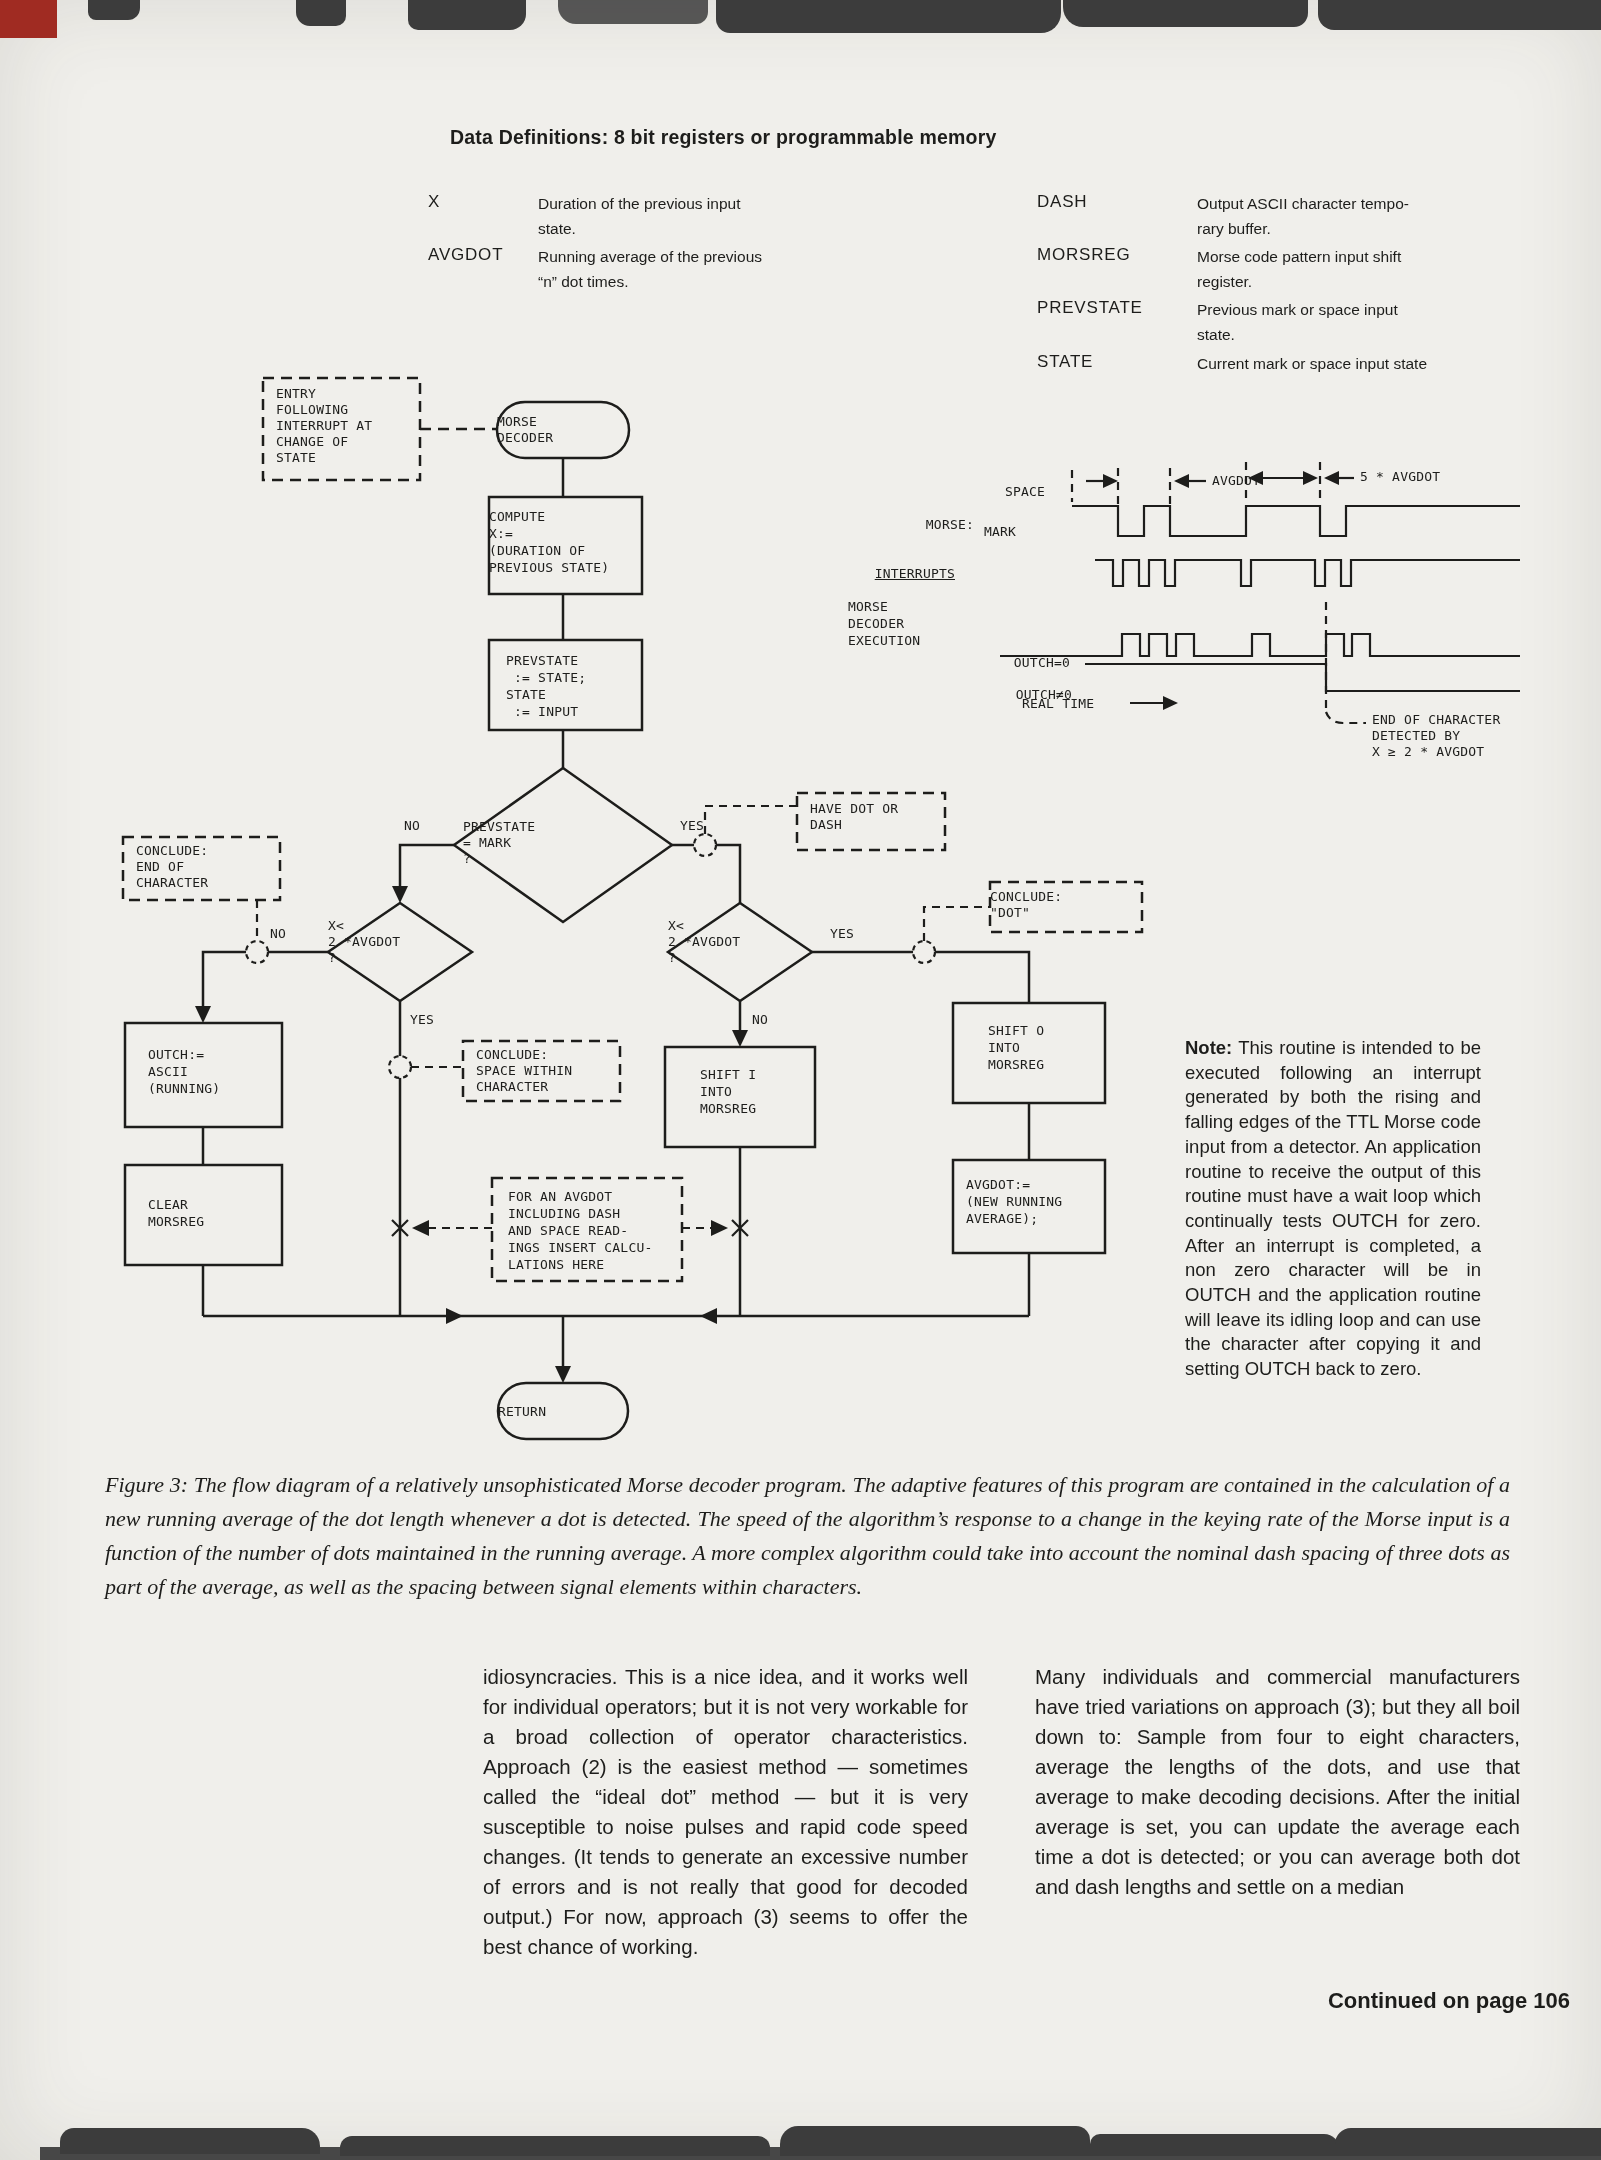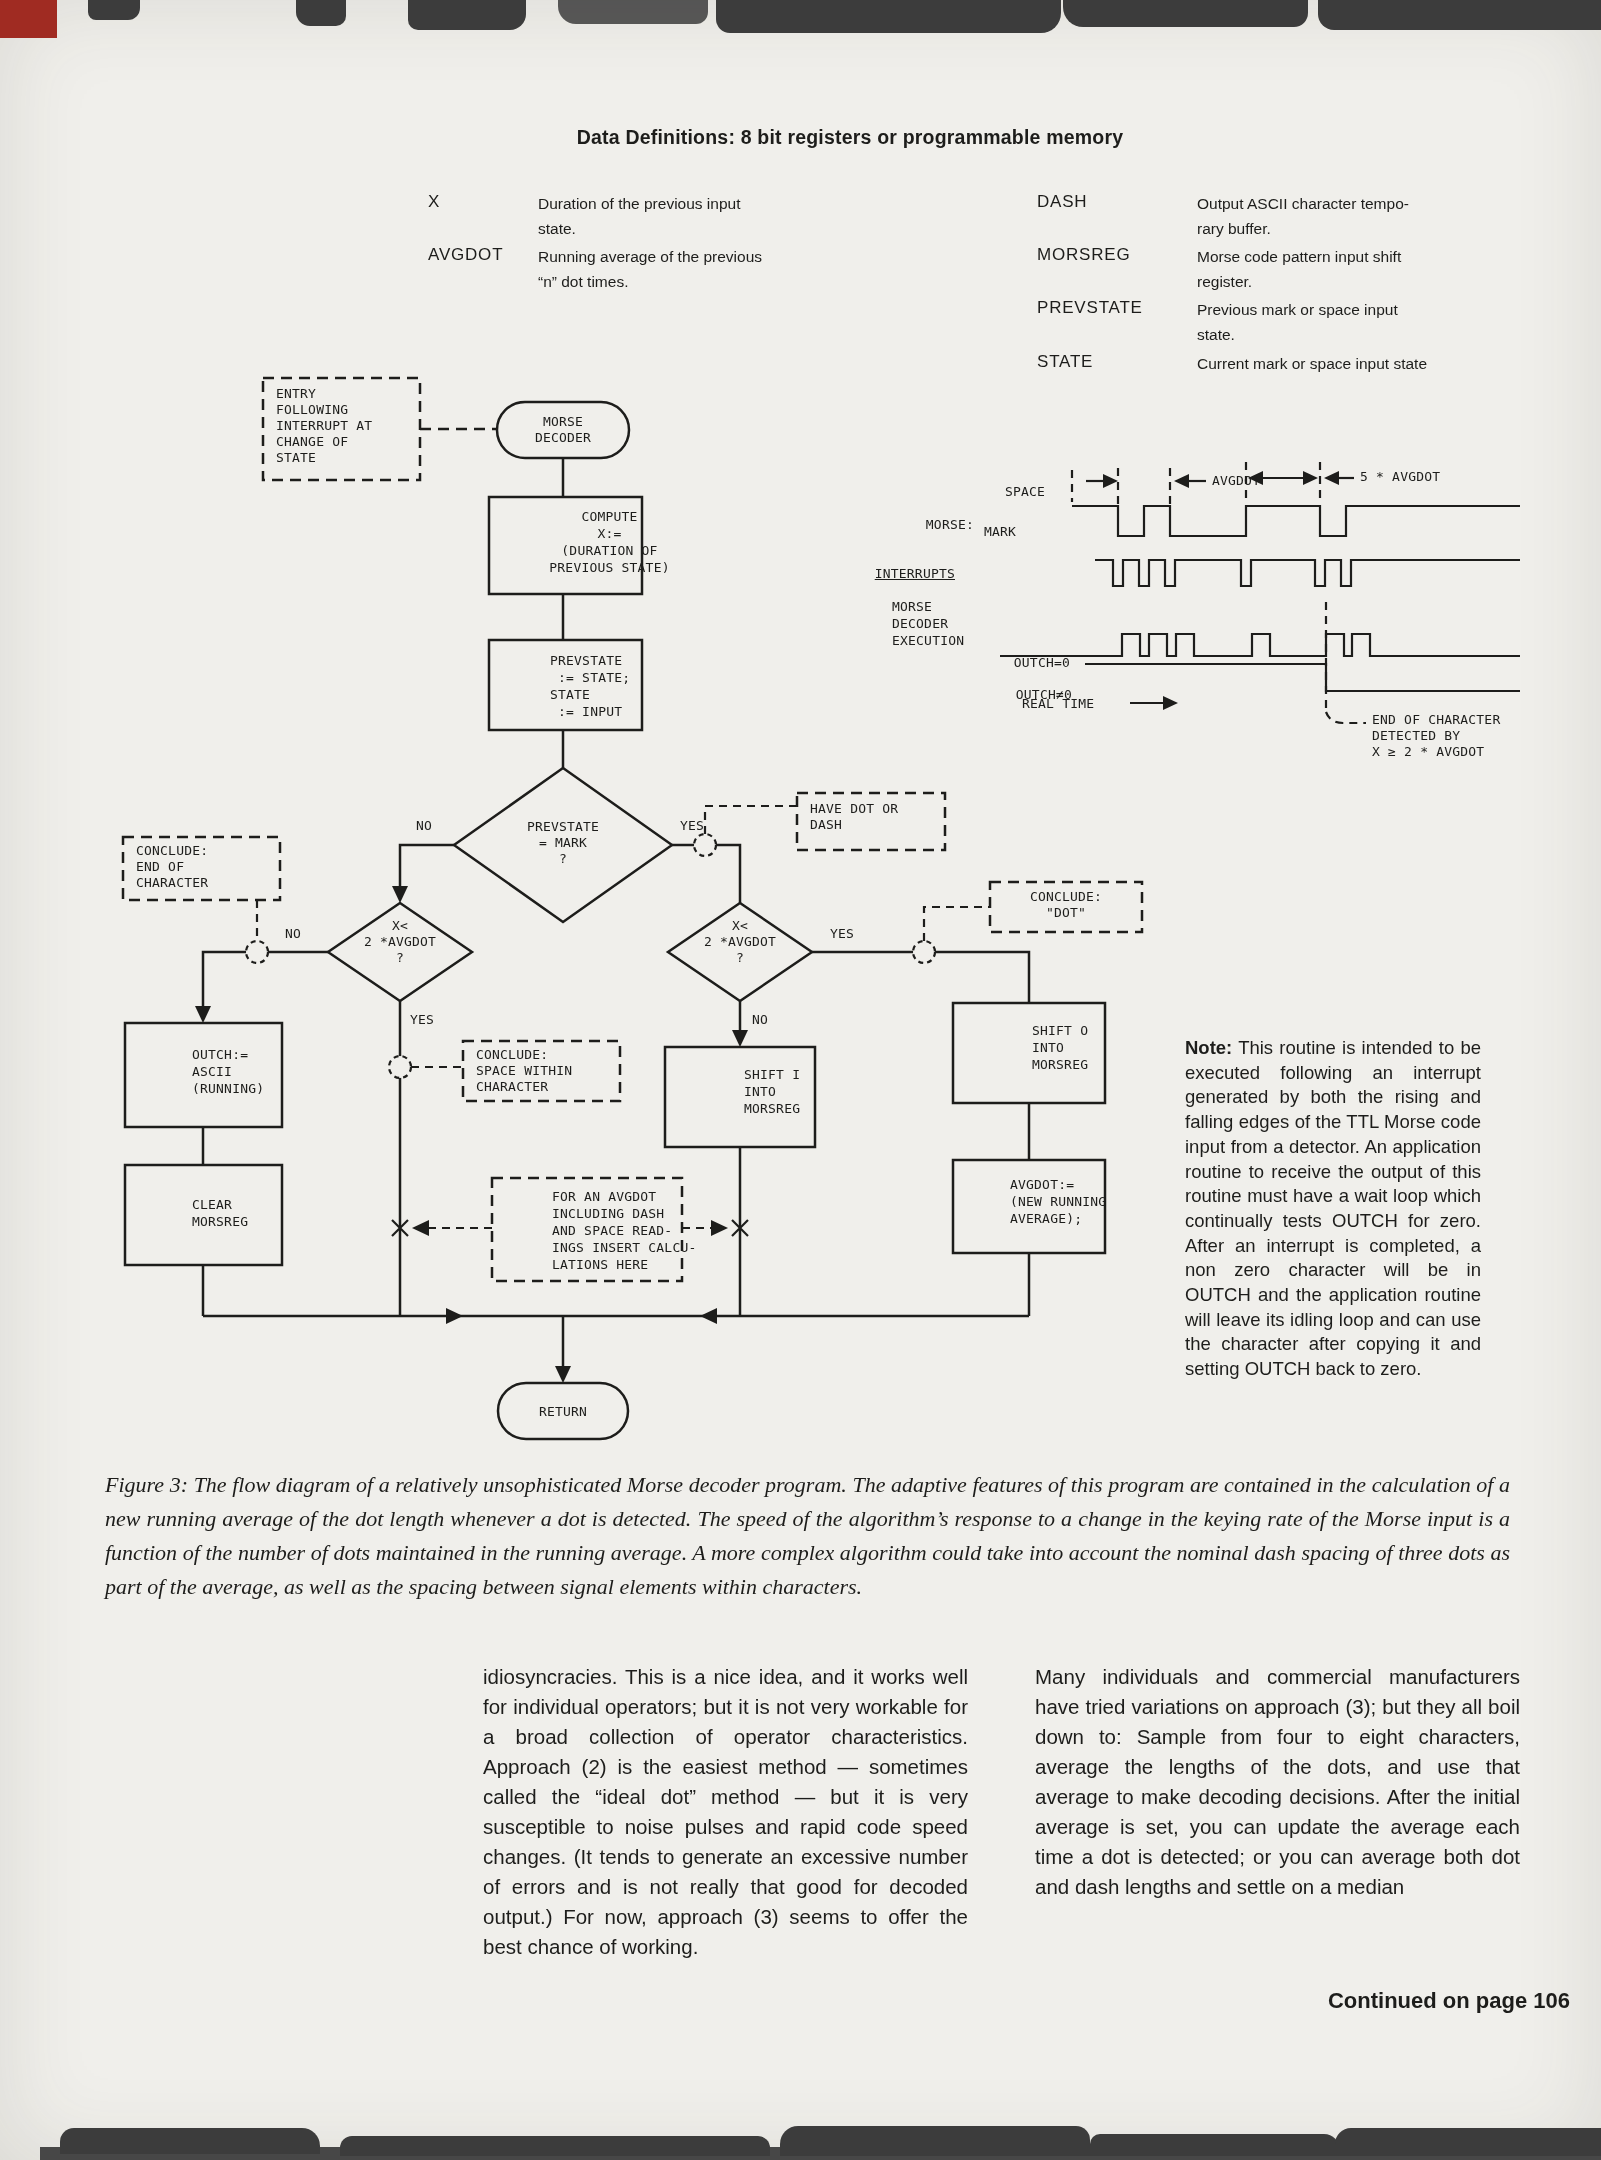--- a/index.html
+++ b/index.html
@@ -5,22 +5,22 @@
   :root{
     --paper:#f0efeb; --ink:#1d1d1b; --artifact:#3c3c3c; --red:#a02b22;
   }
   html,body{margin:0;padding:0;background:#8a8a8a;}
   .page{position:relative;width:1601px;height:2160px;background:var(--paper);
         font-family:"Liberation Sans",sans-serif;color:var(--ink);overflow:hidden;
         box-shadow:inset 0 0 90px rgba(60,55,45,.12);}
   .abs{position:absolute;}
   .mono{font-family:"DejaVu Sans Mono",monospace;font-size:13px;line-height:16px;
         white-space:pre;letter-spacing:.2px;}
-  .mono17{line-height:17px;margin-left:44px;}
-  .center{text-align:center;}
+  .mono17{line-height:17px;}
+  .center{}
   .right{text-align:right;}
   .bold{font-weight:bold;}
   .hdr{font-size:19.5px;font-weight:bold;letter-spacing:.2px;}
   .defrow{display:flex;margin-bottom:4px;}
   .defterm{font-size:17px;letter-spacing:.8px;flex:none;}
   .defdesc{font-size:15.5px;line-height:24.6px;white-space:pre-line;}
   .notebox{font-size:18.5px;line-height:24.7px;text-align:justify;}
   .caption{font-family:"Liberation Serif",serif;font-style:italic;font-size:22px;
            line-height:34px;text-align:justify;}
   .bodycol{font-size:20.5px;line-height:30px;text-align:justify;}

